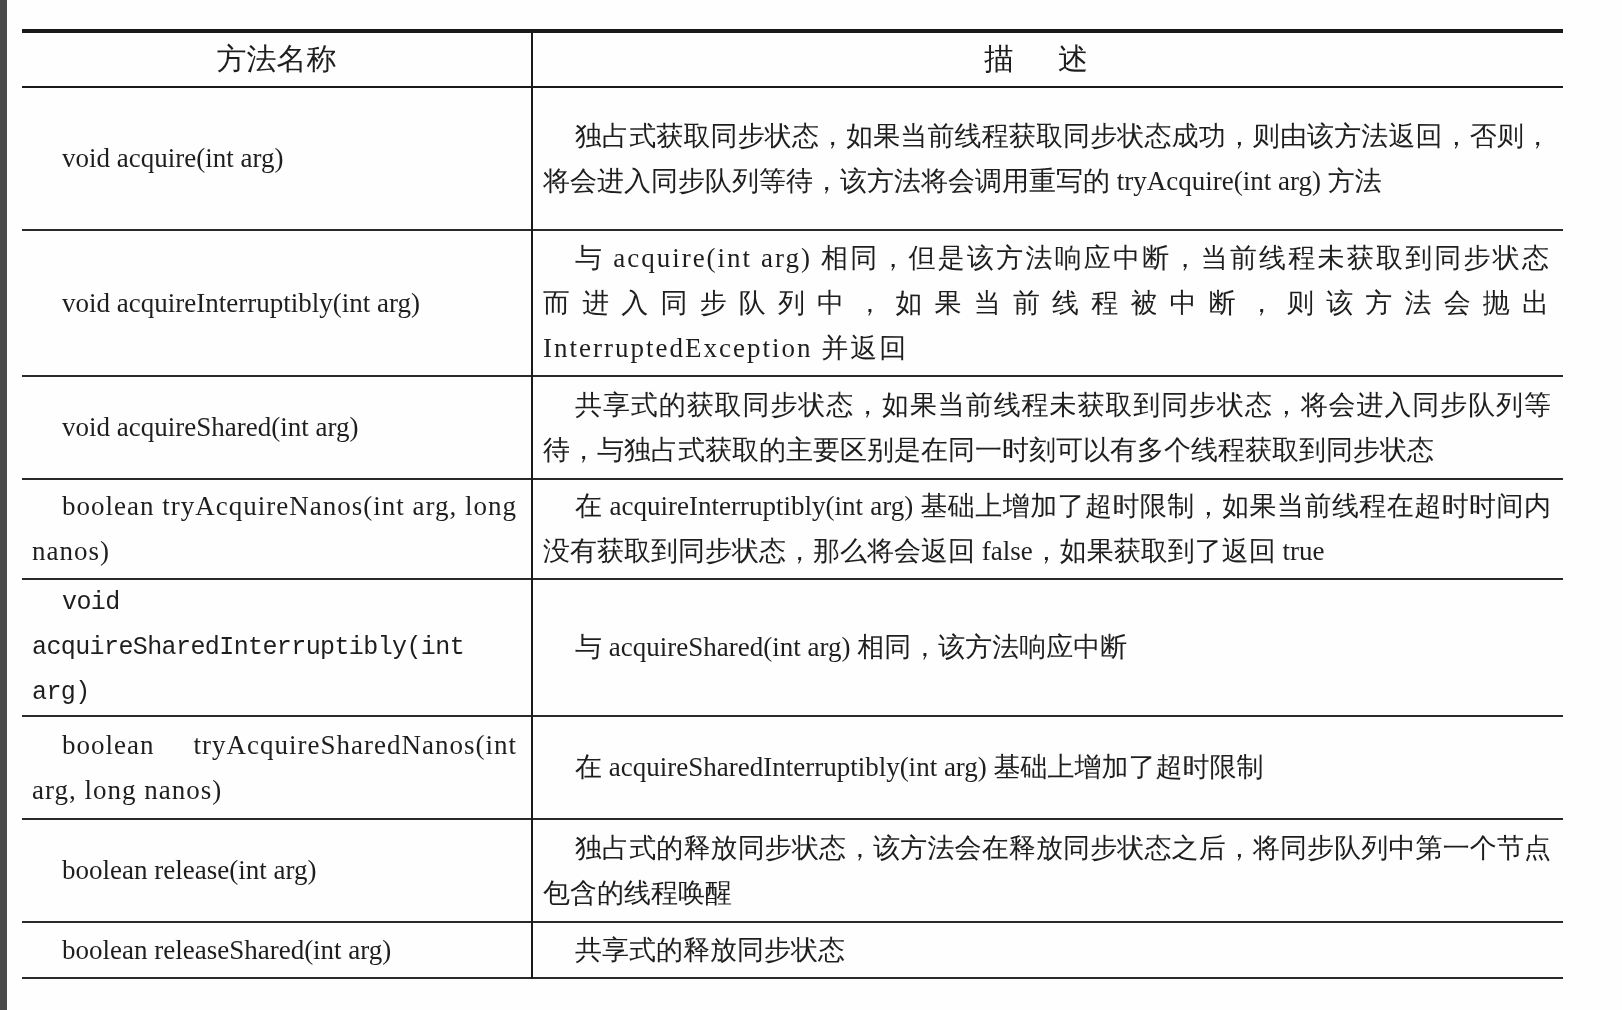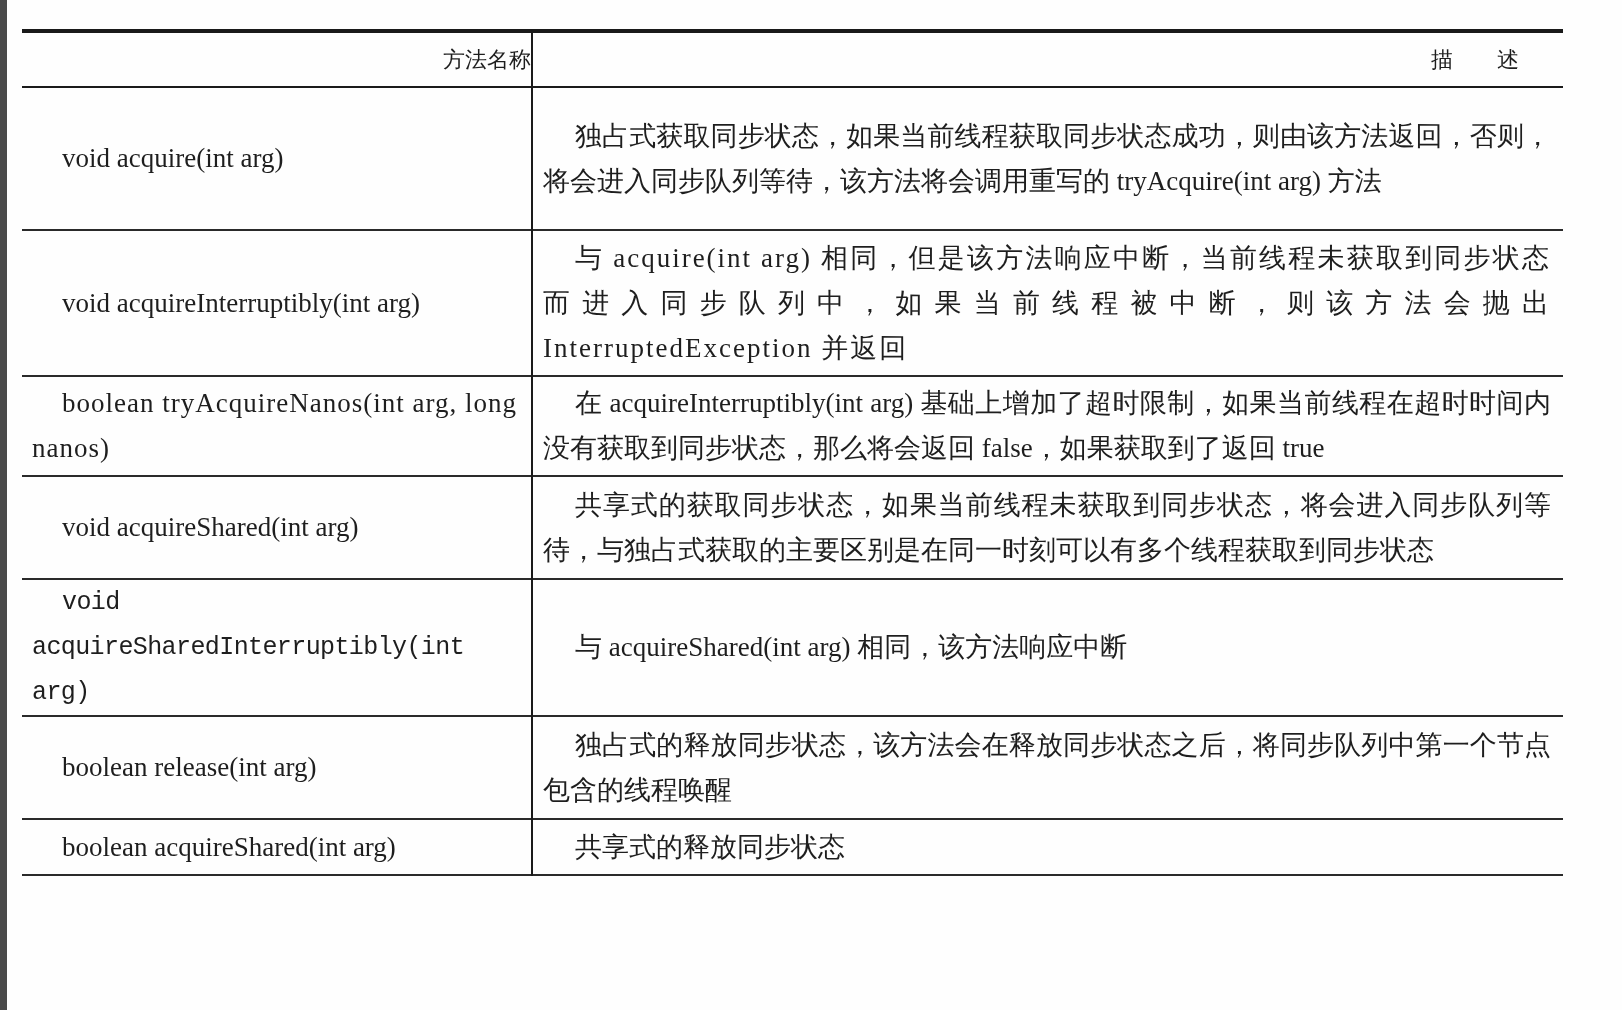--- a/index.html
+++ b/index.html
@@ -40,24 +40,24 @@
     }
     .doc-table tbody tr {
       border-bottom: 2px solid #2a2a2a;
     }
     .doc-table tbody tr.last {
       border-bottom: 6px solid #151515;
     }
     .doc-table th {
       font-weight: normal;
       font-family: "DejaVu Sans", "Liberation Sans", sans-serif;
-      font-size: 22px;
+      font-size: 30px;
       height: 53px;
       padding: 0;
-      text-align: right;
+      text-align: center;
       vertical-align: middle;
     }
     .doc-table th.col-name {
       width: 509px;
       border-right: 2px solid #1a1a1a;
     }
     .doc-table th.col-desc span {
       letter-spacing: 44px;
       margin-left: 20px;
     }
@@ -125,55 +125,63 @@
         </td>
       </tr>
       <tr style="height:146px">
         <td class="name-cell">
           <span class="name-text">void acquireInterruptibly(int arg)</span>
         </td>
         <td class="desc-cell spread">
           <span class="desc-text">与 acquire(int arg) 相同，但是该方法响应中断，当前线程未获取到同步状态而进入同步队列中，如果当前线程被中断，则该方法会抛出 InterruptedException 并返回</span>
         </td>
       </tr>
+      <tr style="height:103px">
+        <td class="name-cell">
+          <span class="name-text">void acquireShared(int arg)</span>
+        </td>
+        <td class="desc-cell">
+          <span class="desc-text">共享式的获取同步状态，如果当前线程未获取到同步状态，将会进入同步队列等待，与独占式获取的主要区别是在同一时刻可以有多个线程获取到同步状态</span>
+        </td>
+      </tr>
       <tr style="height:100px">
         <td class="name-cell wrap">
           <span class="name-text">boolean tryAcquireNanos(int arg, long nanos)</span>
         </td>
         <td class="desc-cell">
           <span class="desc-text">在 acquireInterruptibly(int arg) 基础上增加了超时限制，如果当前线程在超时时间内没有获取到同步状态，那么将会返回 false，如果获取到了返回 true</span>
         </td>
       </tr>
-      <tr style="height:103px">
-        <td class="name-cell">
-          <span class="name-text">void acquireShared(int arg)</span>
-        </td>
-        <td class="desc-cell">
-          <span class="desc-text">共享式的获取同步状态，如果当前线程未获取到同步状态，将会进入同步队列等待，与独占式获取的主要区别是在同一时刻可以有多个线程获取到同步状态</span>
-        </td>
-      </tr>
       <tr style="height:56px">
         <td class="name-cell condensed">
           <span class="name-text">void acquireSharedInterruptibly(int arg)</span>
         </td>
         <td class="desc-cell">
           <span class="desc-text">与 acquireShared(int arg) 相同，该方法响应中断</span>
+        </td>
+      </tr>
+      <tr style="height:103px">
+        <td class="name-cell wrap">
+          <span class="name-text">boolean tryAcquireSharedNanos(int arg, long nanos)</span>
+        </td>
+        <td class="desc-cell">
+          <span class="desc-text">在 acquireSharedInterruptibly(int arg) 基础上增加了超时限制</span>
         </td>
       </tr>
       <tr style="height:103px">
         <td class="name-cell">
           <span class="name-text">boolean release(int arg)</span>
         </td>
         <td class="desc-cell">
           <span class="desc-text">独占式的释放同步状态，该方法会在释放同步状态之后，将同步队列中第一个节点包含的线程唤醒</span>
         </td>
       </tr>
       <tr style="height:56px">
         <td class="name-cell">
-          <span class="name-text">boolean acquireShared(int arg)</span>
+          <span class="name-text">boolean releaseShared(int arg)</span>
         </td>
         <td class="desc-cell">
           <span class="desc-text">共享式的释放同步状态</span>
         </td>
       </tr>
     </tbody>
   </table>
 </div>
 
 </body></html>

